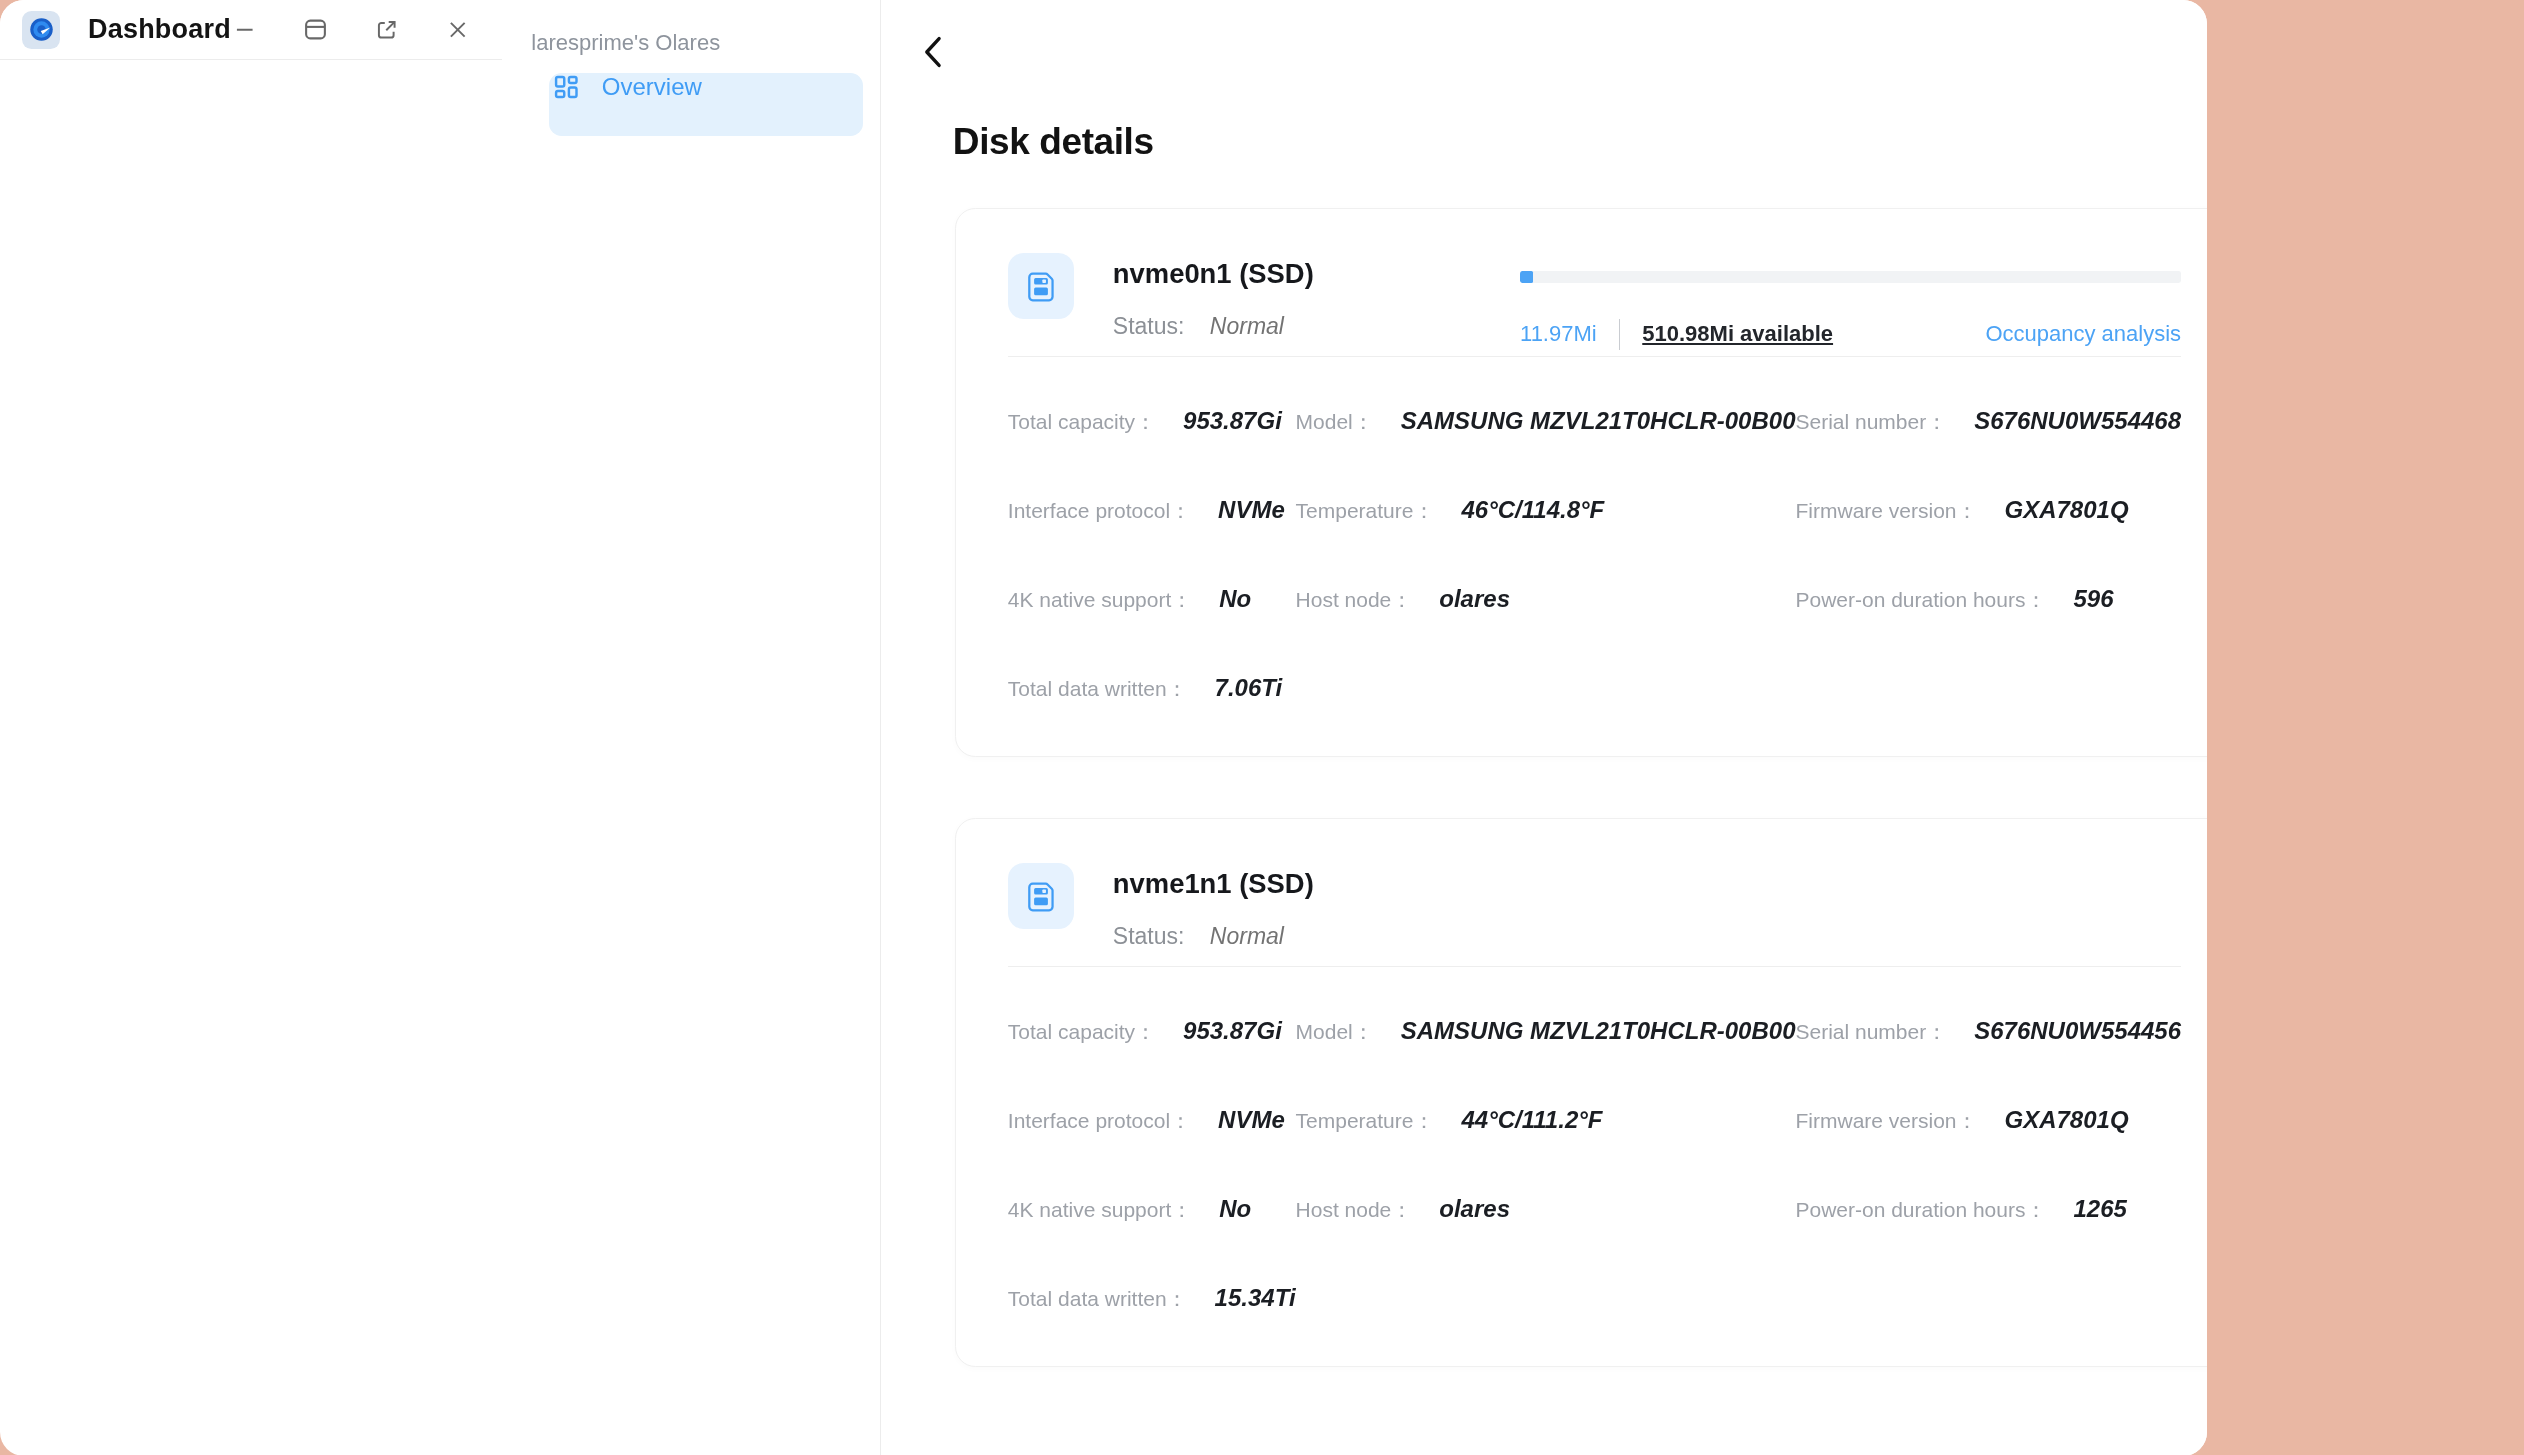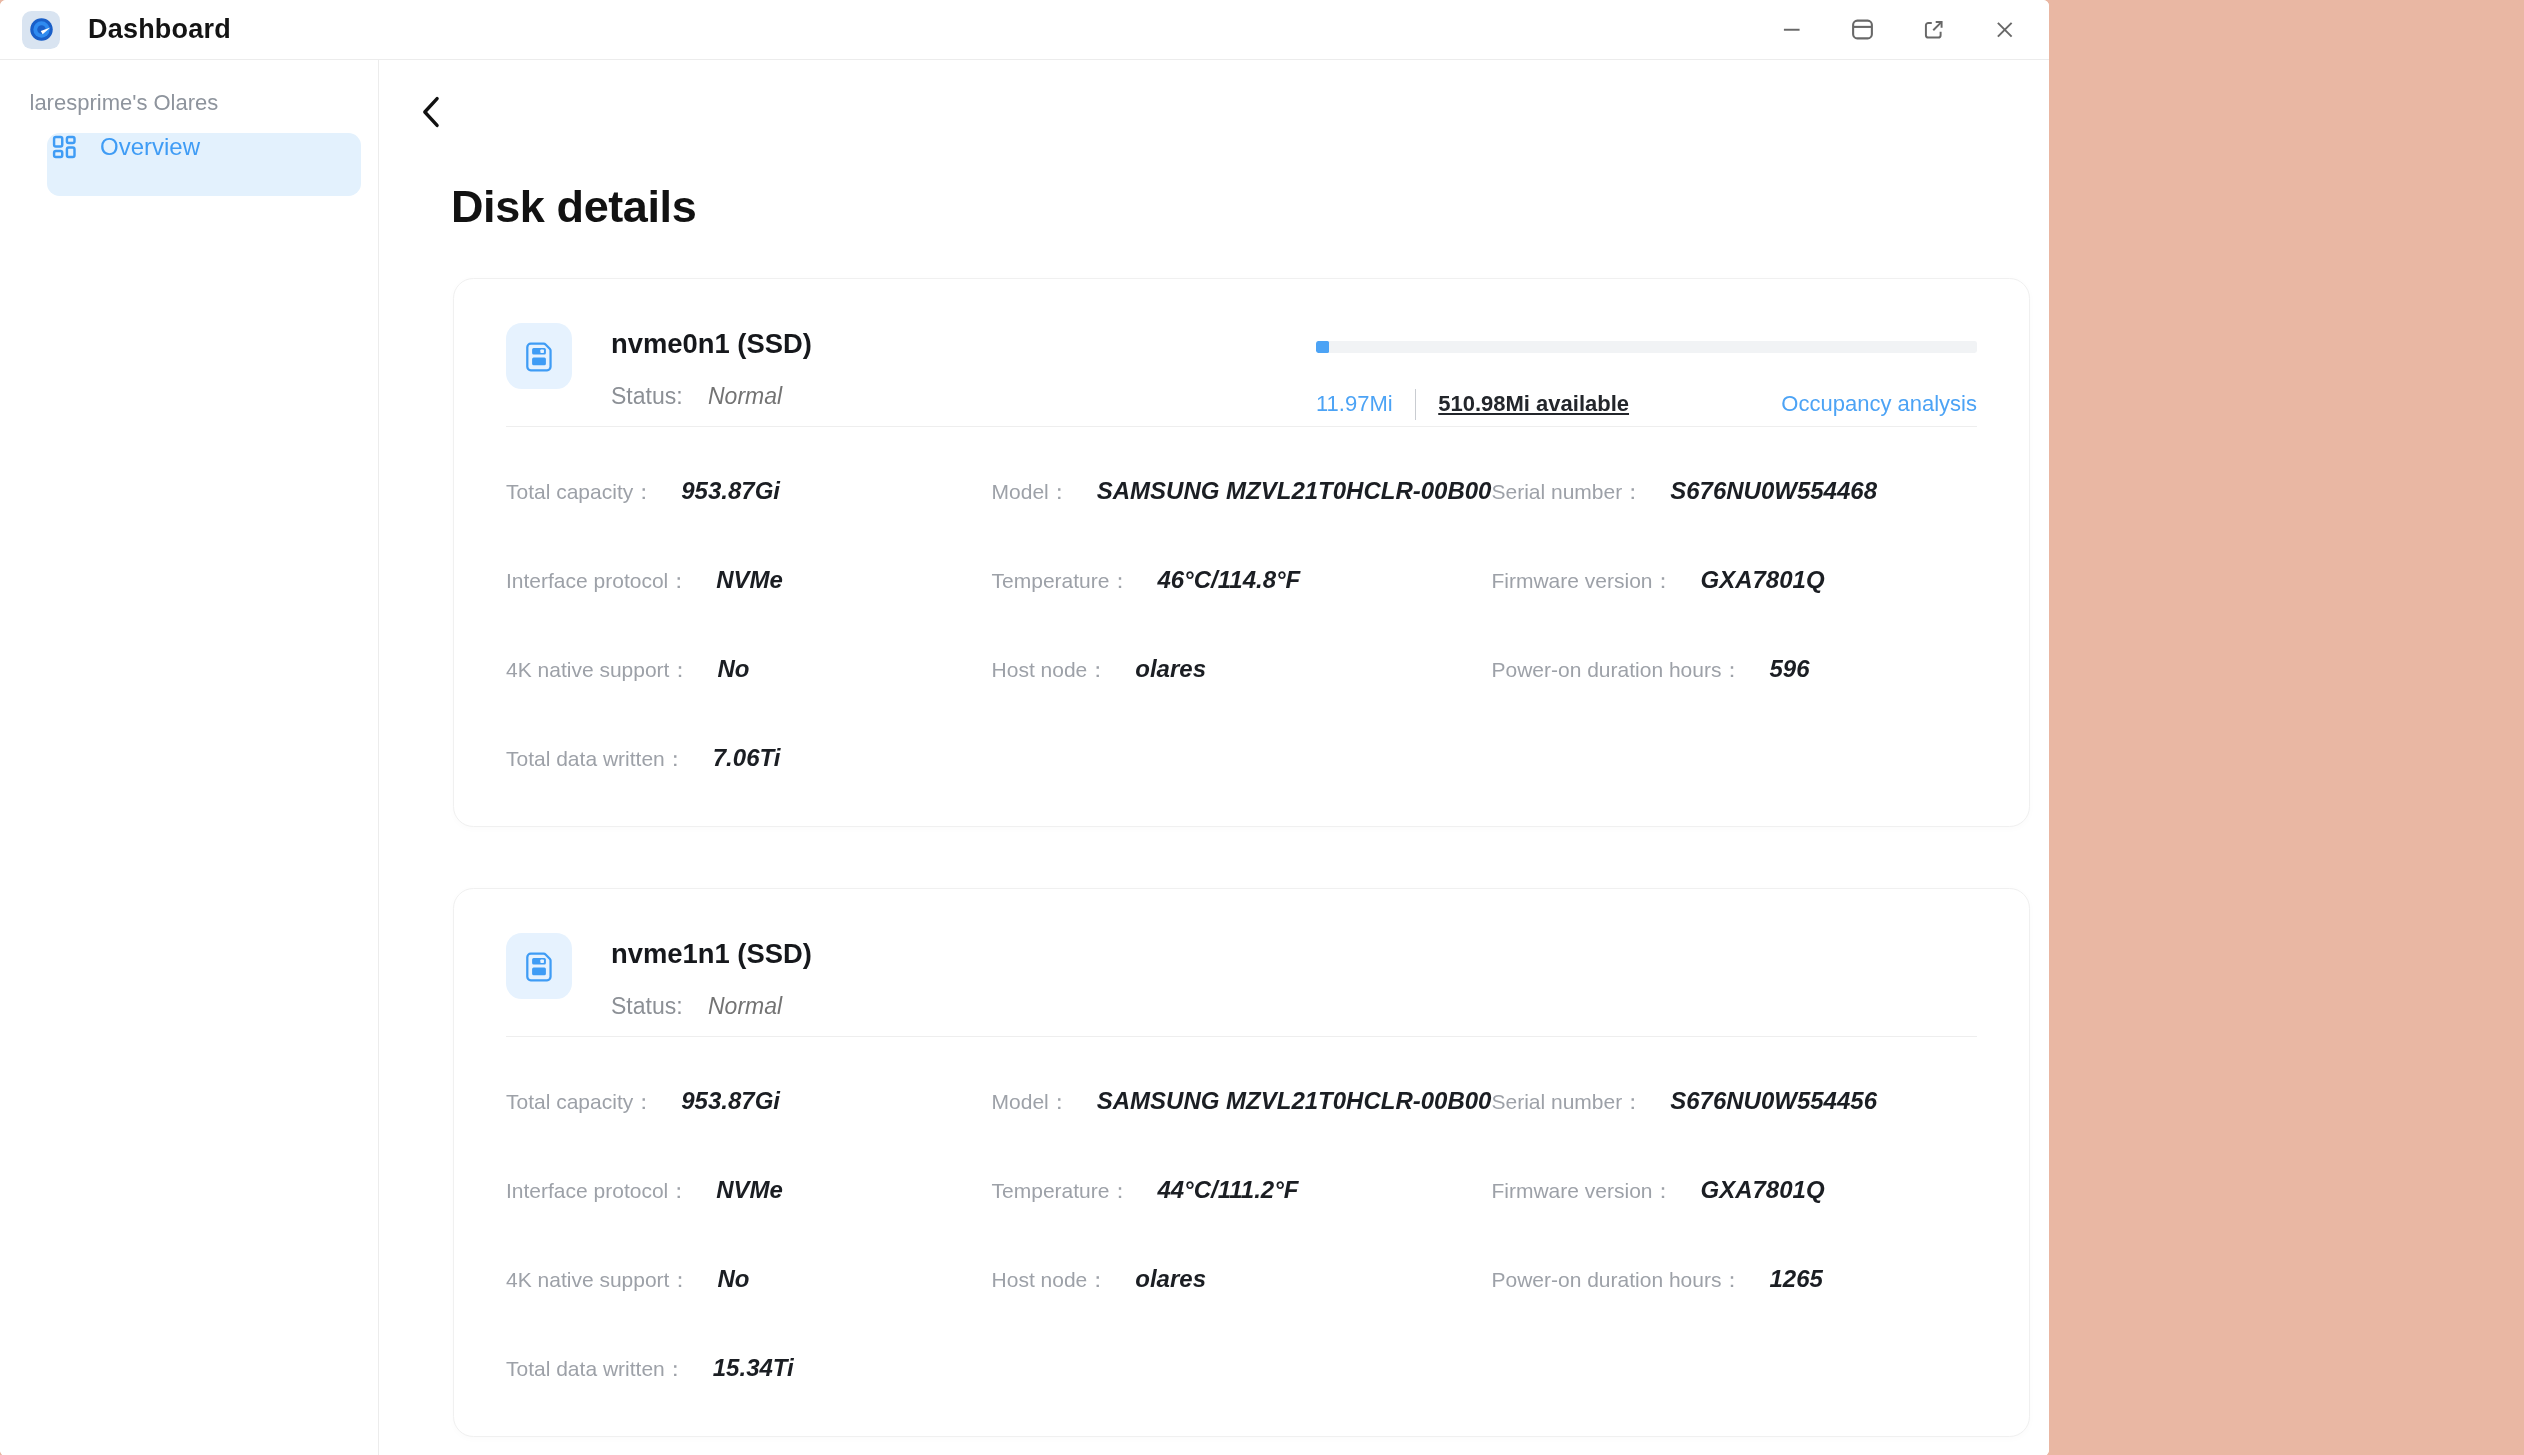--- a/index.html
+++ b/index.html
@@ -1,21 +1,21 @@
 <!DOCTYPE html>
 <html style="font-size:12.5px"><head>
 <meta charset="utf-8">
 <style>
   * { margin:0; padding:0; box-sizing:border-box; }
   html,body { width:2525px; height:1456px; }
   html { background:#e9b7a3; }
   body { font-family:"Liberation Sans","DejaVu Sans",sans-serif; color:#1c1f24; }
 
-  .window { width:2049px; height:1456px; background:#fff; border-radius:6px; overflow:hidden;
-            display:flex; flex-direction:column; }
+  .window { width:2207px; height:1456px; background:#fff; border-radius:24px; overflow:hidden;
+            display:flex; flex-direction:row; }
 
   
   .titlebar { height:60px; flex:0 0 60px; display:flex; align-items:center;
               padding:0 31px 0 22px; border-bottom:1.6px solid #ececec; background:#fff; }
   .app-logo { width:38px; height:38px; border-radius:9.4px; background:#d9e4f1;
               display:flex; align-items:center; justify-content:center; }
   .window-title { font-size:27px; font-weight:700; color:#141414; margin-left:28px; letter-spacing:0.2px; }
   .win-controls { margin-left:auto; display:flex; align-items:center; gap:44px; }
   .win-btn { width:27px; height:27px; display:flex; align-items:center; justify-content:center; cursor:pointer; }
   .win-btn svg { stroke:#686868; }
@@ -27,21 +27,21 @@
   .sidebar { width:379px; flex:0 0 379px; border-right:1.6px solid #ececec; padding:19px 17px; background:#fff; }
   .workspace-label { color:#8e949d; font-size:22px; margin:11px 12.5px 17px; }
   .nav-item { height:63px; border-radius:12.5px; display:flex; align-items:flex-start; gap:22px;
               padding:0 3px; font-size:24px; color:#53575e; cursor:pointer; margin-bottom:6.3px;margin-left:30px; }
   .nav-item.active { background:#e3f1fd; color:#3f9cf5; }
   .nav-item .ic { display:flex; }
 
   
   .main { flex:1; min-width:0; overflow:hidden; background:#fff; }
   .back-btn { margin:34px 0 0 39px; width:38px; height:38px; display:flex; align-items:center; cursor:pointer; }
-  .page-title { margin:49px 0 0 72px; font-size:45px; font-weight:700; color:#121212; letter-spacing:-0.4px; }
+  .page-title { margin:49px 0 0 72px; font-size:37px; font-weight:700; color:#121212; letter-spacing:-0.4px; }
   .cards { margin:45px 19px 0 74px; }
 
   .card { background:#fff; border:1.6px solid #f0f0f0; border-radius:20.4px;
           padding:44px 52px 53px; box-shadow:0 1.6px 7.8px rgba(0,0,0,.02); }
   .card + .card { margin-top:61px; }
 
   .card-header { position:relative; display:flex; gap:39px; padding-bottom:16px; border-bottom:1.6px solid #eeeeee; }
   .disk-icon-bg { width:66px; height:66px; border-radius:15.7px; background:#e6f2fe; flex:0 0 66px;
                   display:flex; align-items:center; justify-content:center; }
   .disk-head-text { padding-top:4.7px; }

